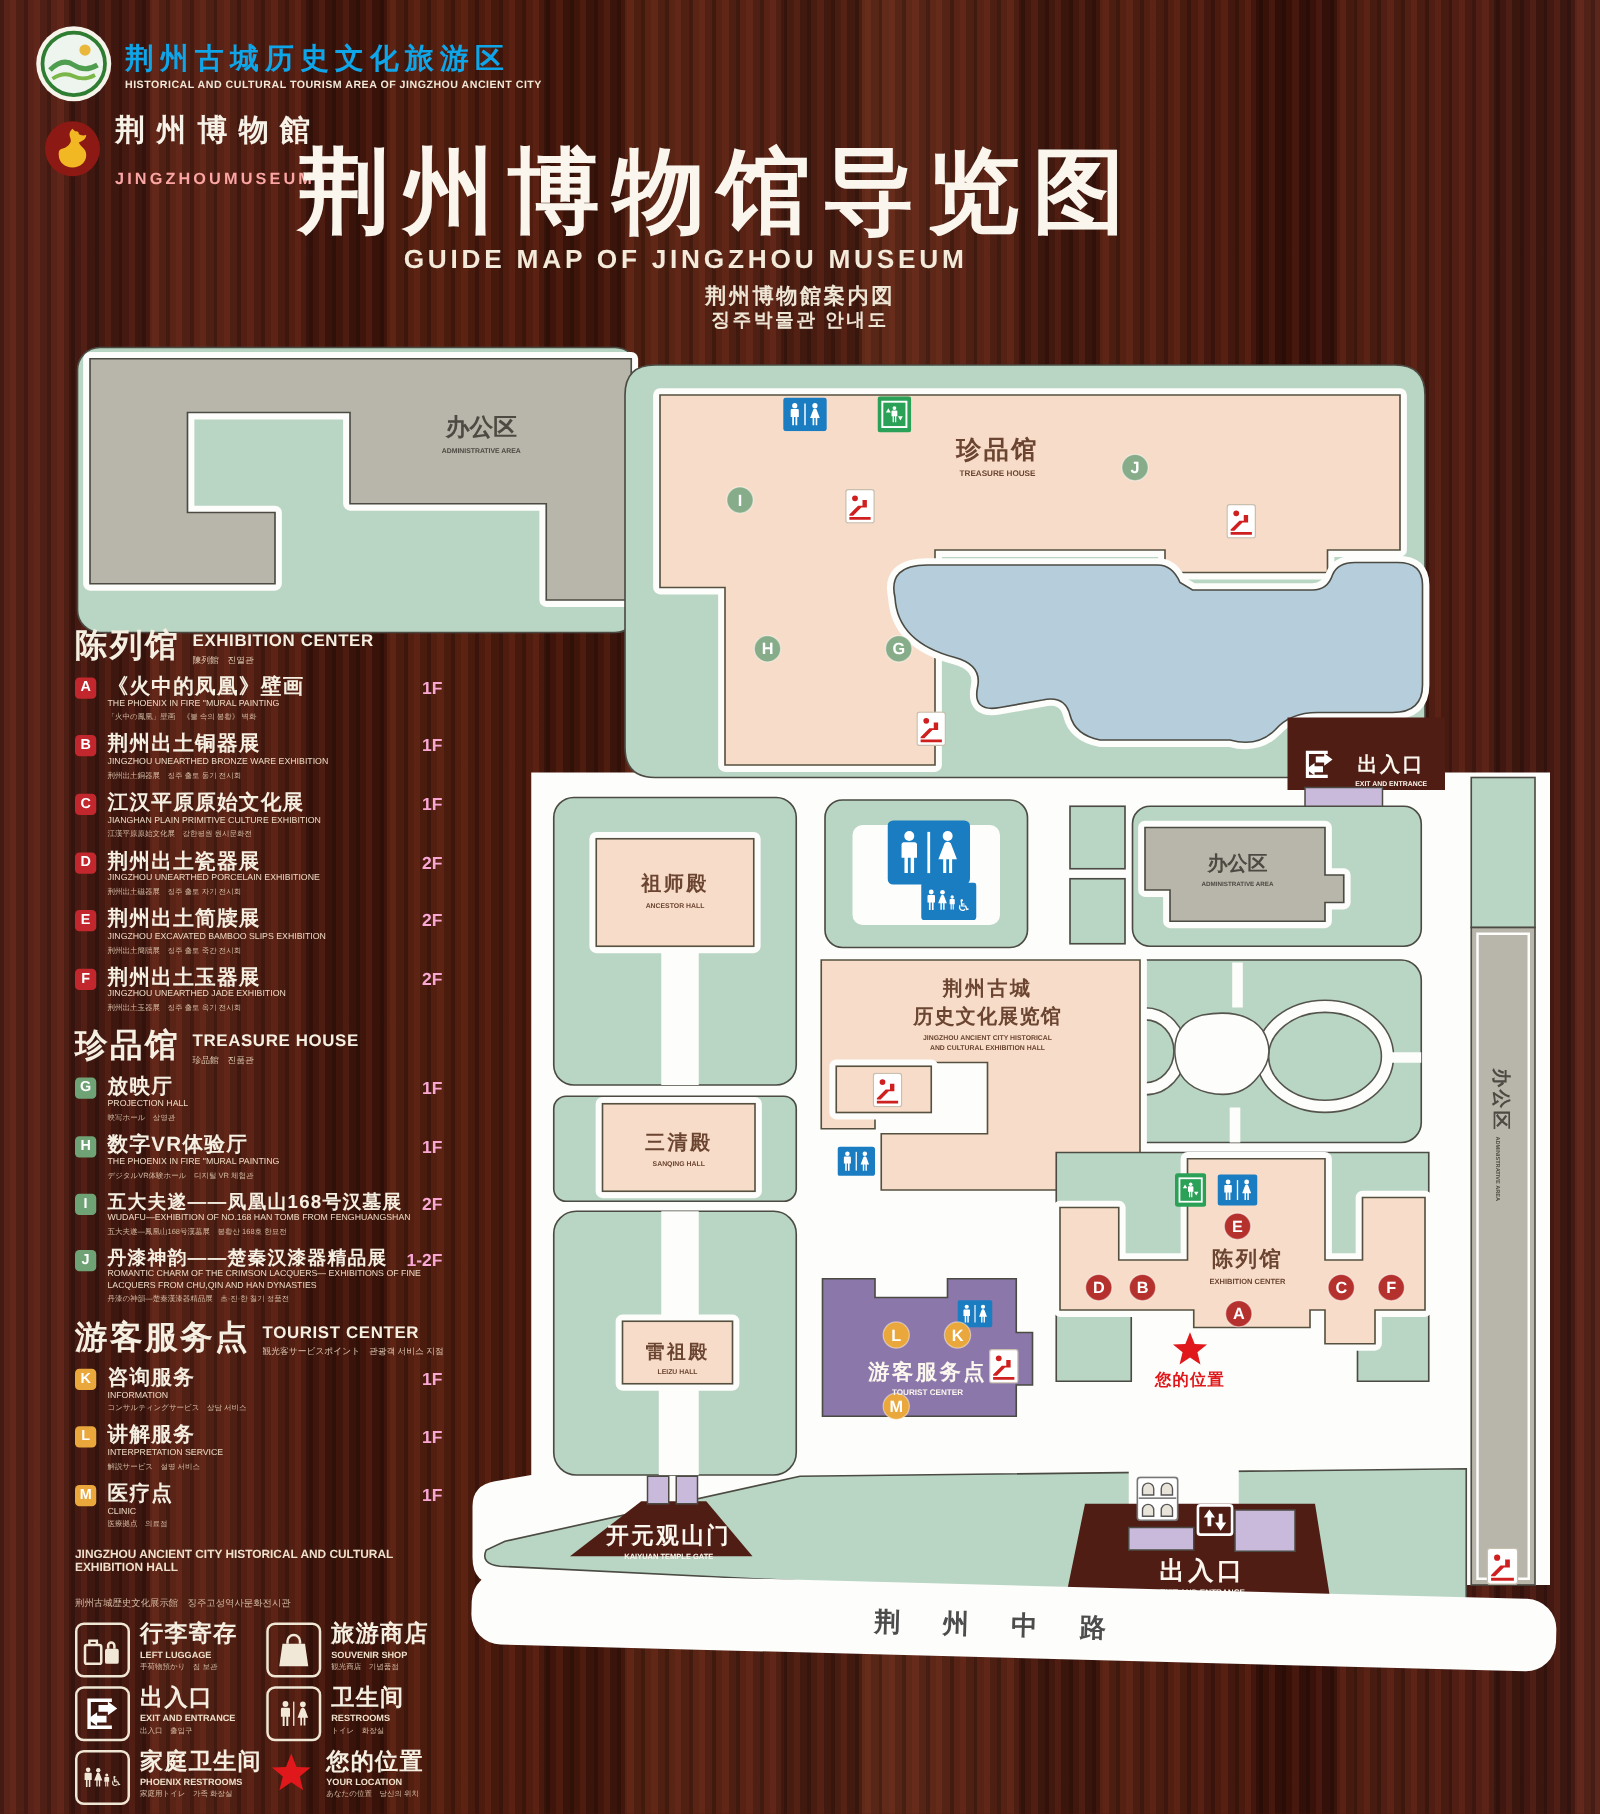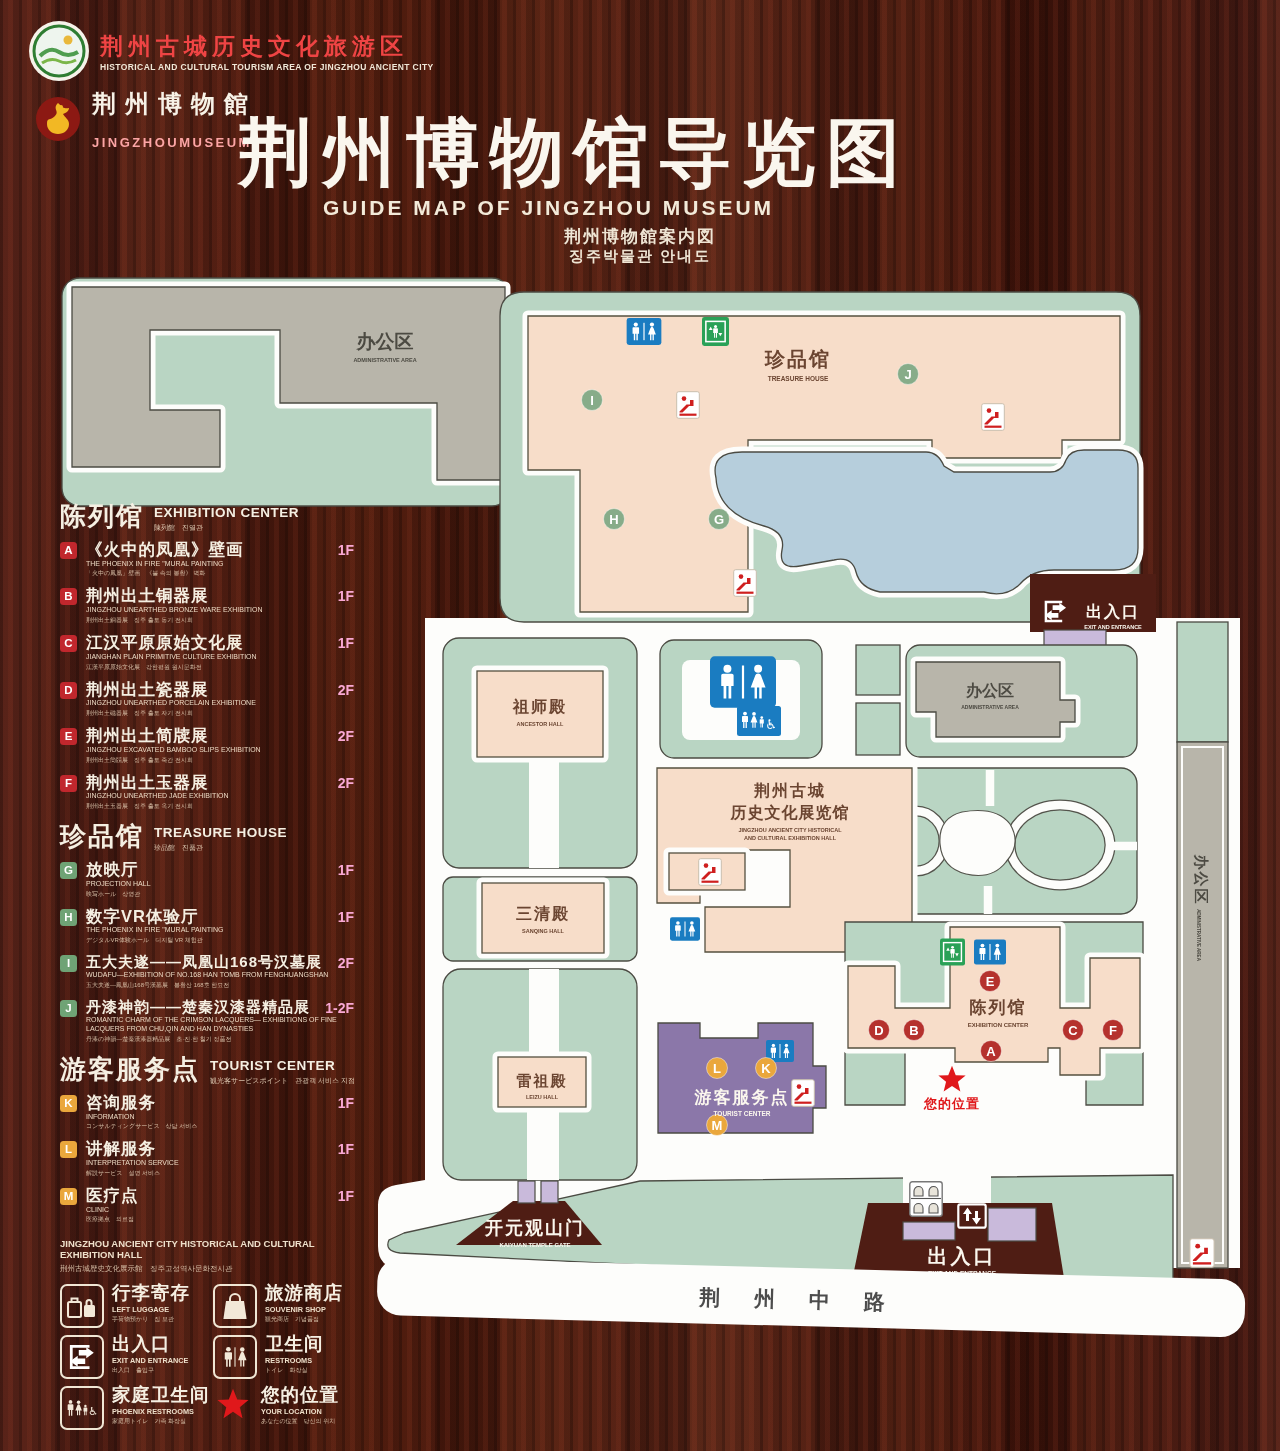--- a/index.html
+++ b/index.html
@@ -7,21 +7,21 @@
     width:1280px;height:1451px;position:relative;overflow:hidden;
     font-family:"Liberation Sans","DejaVu Sans",sans-serif;
     background-color:#4c1b12;
     background-image:
       repeating-linear-gradient(90deg, rgba(0,0,0,.25) 0 3px, rgba(0,0,0,0) 3px 8px, rgba(140,55,35,.18) 8px 13px, rgba(0,0,0,.10) 13px 19px),
       repeating-linear-gradient(90deg, rgba(90,35,22,.35) 0 55px, rgba(40,12,8,.35) 55px 120px, rgba(110,50,30,.25) 120px 190px),
       linear-gradient(90deg,#58231a,#471709 30%,#5c2718 55%,#3f1309 80%,#54221a);
   }
   
   .logo-row{position:absolute;left:28px;top:20px;display:flex;align-items:center;gap:10px;}
-  .logo-txt-cn{color:#ef4444;font-weight:bold;font-size:23px;letter-spacing:5px;}
+  .logo-txt-cn{color:#0ea5e9;font-weight:bold;font-size:23px;letter-spacing:5px;}
   .logo-txt-en{color:#f0e7d7;font-size:8.5px;font-weight:bold;letter-spacing:.4px;margin-top:0;}
   .logo2-cn{color:#f7f2e7;font-weight:bold;font-size:24px;letter-spacing:9px;}
   .logo2-en{color:#fca5a5;font-size:13px;font-weight:bold;letter-spacing:2.5px;margin-top:15px;}
   .title-cn{position:absolute;left:0;top:104px;width:1148px;text-align:center;color:#faf6ee;font-size:74px;font-weight:800;letter-spacing:10px;}
   .title-en{position:absolute;left:0;top:196px;width:1097px;text-align:center;color:#f3ead9;font-size:21px;font-weight:bold;letter-spacing:3px;}
   .title-jp{position:absolute;left:0;top:225px;width:1280px;text-align:center;color:#efe5d4;font-size:17px;font-weight:bold;letter-spacing:2px;}
   .title-kr{position:absolute;left:0;top:247px;width:1280px;text-align:center;color:#efe5d4;font-size:15px;font-weight:bold;letter-spacing:2px;}
   
   .legend{position:absolute;left:60px;top:503px;width:296px;color:#f5efe2;}
   .sec-head{display:flex;align-items:flex-start;gap:10px;margin-bottom:8px;}
@@ -33,21 +33,21 @@
   .badge{position:absolute;left:0;top:1px;width:17px;height:17px;border-radius:3.5px;
          color:#fff;font-size:11.5px;font-weight:bold;text-align:center;line-height:17px;}
   .b-red{background:#c1272d;} .b-green{background:#6fa375;} .b-orange{background:#eaa73c;}
   .it-cn{font-size:16.5px;font-weight:bold;letter-spacing:1px;line-height:1.05;}
   .it-en{font-size:7px;color:#ecd9c3;margin-top:1.5px;line-height:1.25;max-width:262px;}
   .it-sub{font-size:6px;color:#d3bba3;margin-top:1px;}
   .floor{position:absolute;right:2px;top:1px;font-size:14px;font-weight:bold;color:#f9a8d4;}
   .hallnote{margin-top:14px;margin-bottom:10px;}
   .hn-cn{font-size:23.5px;font-weight:800;letter-spacing:1px;}
   .hn-en{font-size:9.5px;font-weight:bold;color:#eedfca;margin-top:3px;}
-  .hn-sub{font-size:7.5px;color:#d3bba3;margin-top:4px;}
+  .hn-sub{font-size:7.5px;color:#d3bba3;margin-top:18px;}
   .fac-grid{display:grid;grid-template-columns:153px 143px;row-gap:7px;margin-top:6px;}
   .fac{display:flex;gap:8px;align-items:flex-start;}
   .fac-ic{width:40px;height:40px;flex:0 0 40px;border:2.4px solid #f0e6d4;border-radius:7px;
           display:flex;align-items:center;justify-content:center;}
   .fac-ic.noborder{border:none;}
   .fc-cn{font-size:18.5px;font-weight:bold;letter-spacing:1px;line-height:1;}
   .fc-en{font-size:7.3px;font-weight:bold;color:#eedfca;margin-top:2px;}
   .fc-sub{font-size:6px;color:#d3bba3;margin-top:1px;}
   
   svg.map{position:absolute;left:0;top:0;}

